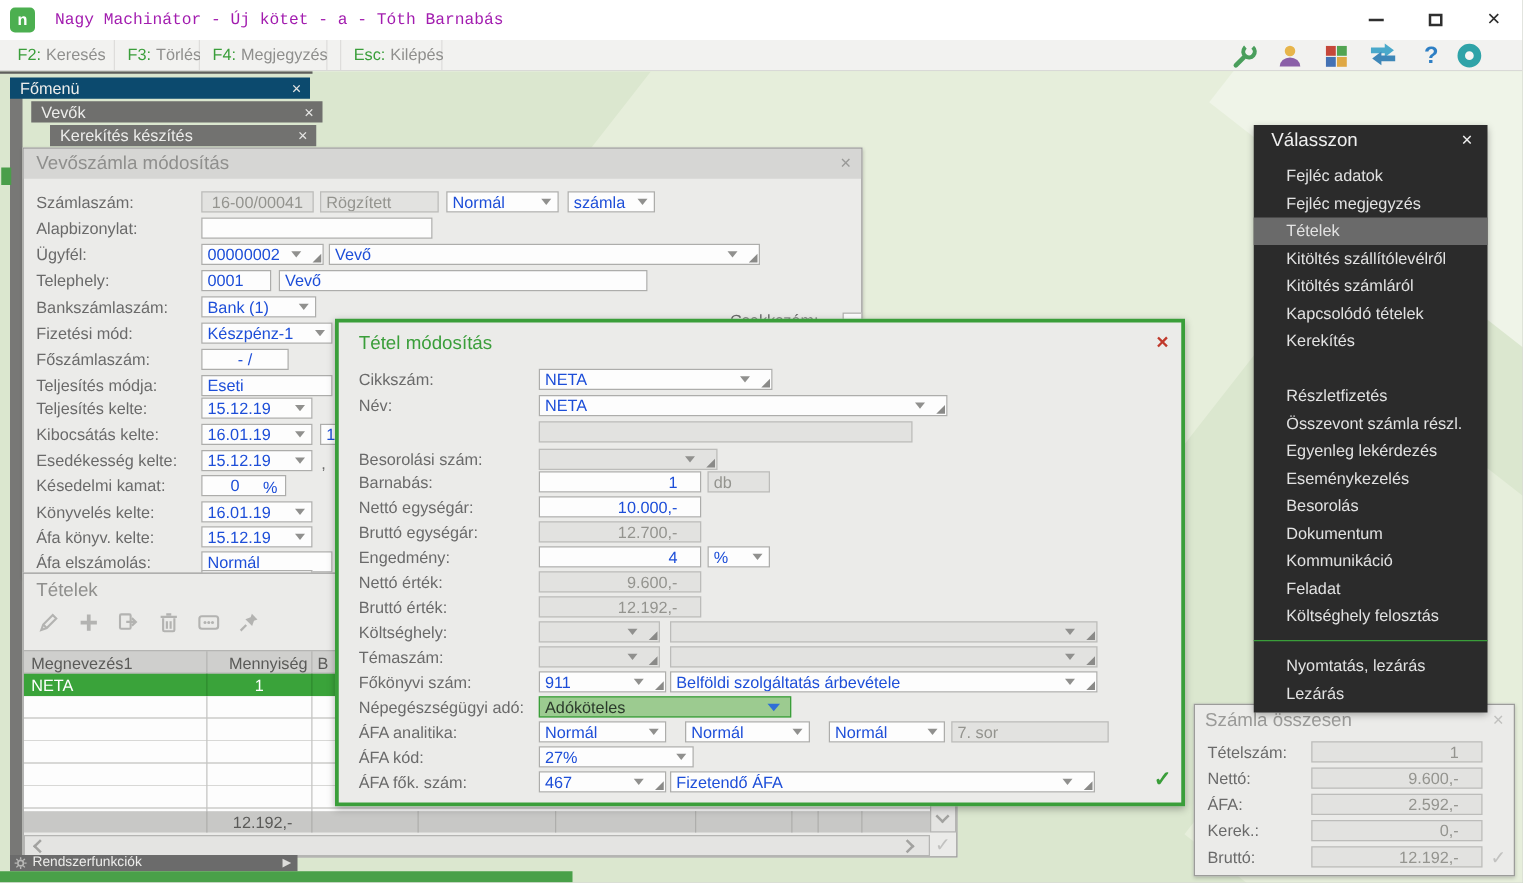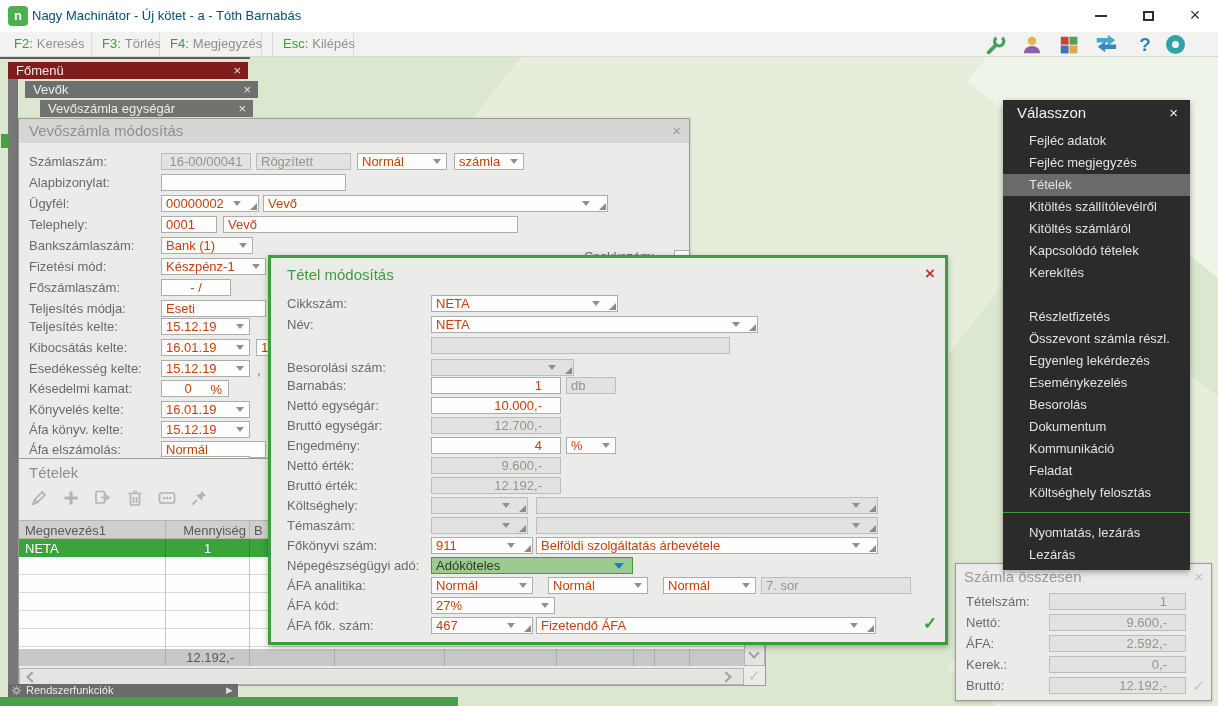--- a/index.html
+++ b/index.html
@@ -3,47 +3,47 @@
 <meta charset="utf-8">
 <style>
   * { margin:0; padding:0; box-sizing:border-box; }
   body { font-family:"Liberation Sans", sans-serif; background:#888; }
   .screen { position:relative; width:1218px; height:706px; overflow:hidden; background:#fff; font-size:13px; color:#4a4a4a; }
   .abs { position:absolute; }
 
   
   .titlebar { position:absolute; left:0; top:0; width:1218px; height:32px; background:#ffffff; }
   .logo { position:absolute; left:8px; top:6px; width:20px; height:20px; background:#4caf50; border-radius:4px; color:#fff; font-weight:bold; font-size:13px; text-align:center; line-height:20px; }
-  .apptitle { position:absolute; left:32px; top:0; line-height:32px; font-size:13px; color:#0c4a6e; white-space:nowrap; }
+  .apptitle { position:absolute; left:44px; top:0; line-height:32px; font-size:13px; color:#a21caf; white-space:nowrap;font-family:Liberation Mono, monospace; }
   .wc { position:absolute; top:0; width:42px; height:32px; text-align:center; line-height:30px; color:#2f2f2f; }
   .minbar { display:inline-block; width:12px; border-bottom:2px solid #2f2f2f; vertical-align:middle; }
   .maxbox { display:inline-block; width:11px; height:10px; border:2px solid #2f2f2f; vertical-align:middle; }
   .wc.close { font-size:18px; }
 
   
   .menubar { position:absolute; left:0; top:32px; width:1218px; height:25px; background:#f2f2f0; border-bottom:1px solid #d9d9d7; }
   .mitem { position:absolute; top:0; height:24px; line-height:24px; padding:0 10px; border-right:1px solid #dedddb; background:#f2f2f0; white-space:nowrap; }
   .mkey { color:#3a9e3a; }
   .mlabel { color:#8f8f8d; margin-left:4px; }
   .micon { position:absolute; top:2px; width:26px; height:22px; text-align:center; }
 
   
   .ws { position:absolute; left:0; top:57px; width:1218px; height:649px; background:#dbe7cf; overflow:hidden; }
   .swoosh { position:absolute; }
 
   
-  .dtb { position:absolute; height:17px; background:#7f1d1d; color:#ededeb; font-size:13px; line-height:17px; padding-left:8px; }
+  .dtb { position:absolute; height:17px; background:#0c4a6e; color:#ededeb; font-size:13px; line-height:17px; padding-left:8px; }
   .dtb .x { position:absolute; right:7px; top:0; color:#e6e6e4; font-size:13px; }
 
   .win { position:absolute; background:#ebebe9; border:1px solid #9c9c9a; box-shadow:0 1px 3px rgba(0,0,0,.22); }
   .wint { position:absolute; left:0; top:0; right:0; height:24px; background:#d6d6d4; color:#8f8f8d; font-size:15px; line-height:24px; padding-left:10px; }
   .wint .x { position:absolute; right:8px; top:0; color:#9a9a98; font-size:15px; }
 
   .lbl { position:absolute; color:#6a6a6a; white-space:nowrap; line-height:17px; font-size:13px; }
-  .fld { position:absolute; height:17px; background:#fdfdfd; border:1px solid #adadab; color:#c2410c; overflow:hidden; white-space:nowrap; font-size:13px; }
+  .fld { position:absolute; height:17px; background:#fdfdfd; border:1px solid #adadab; color:#1d4ed8; overflow:hidden; white-space:nowrap; font-size:13px; }
   .fld .val { display:block; height:15px; line-height:15px; padding:0 4px; }
   .fld .val.r { text-align:right; padding-right:18px; }
   .fld .val.c { text-align:center; }
   .dis { background:#e2e2e0; color:#94948f; border-color:#bcbcba; }
   .arr { position:absolute; right:5px; top:5px; width:0; height:0; border-left:4px solid transparent; border-right:4px solid transparent; border-top:5px solid #90908e; }
   .combo .arr { right:17px; }
   .cor { position:absolute; right:1px; bottom:1px; width:0; height:0; border-left:7px solid transparent; border-bottom:7px solid #8a8a88; }
   .grn { background:#9ccb90; border-color:#3a9e3a; color:#2b3a2b; }
   .grn .arr { border-top-color:#2f6fd6; right:8px; border-left-width:5px; border-right-width:5px; border-top-width:6px; }
   .unit { position:absolute; right:6px; top:1px; line-height:15px; }
@@ -155,21 +155,21 @@
 
     <div class="dtb" style="left:8px;top:5px;width:240px;">
       <span>Főmenü</span>
       <span class="x">×</span>
     </div>
     <div class="dtb" style="left:25px;top:24px;width:233px;background:#6f6f6d;">
       <span>Vevők</span>
       <span class="x">×</span>
     </div>
     <div class="dtb" style="left:40px;top:43px;width:213px;background:#727270;">
-      <span>Vevőszámla egységár</span>
+      <span>Kerekítés készítés</span>
       <span class="x">×</span>
     </div>
 
     <div class="win" style="left:18px;top:61px;width:672px;height:344px;overflow:hidden;">
       <div class="wint">
         <span>Vevőszámla módosítás</span>
         <span class="x">×</span>
       </div>
 
       <div class="lbl" style="left:10px;top:34px;">Számlaszám:</div>
@@ -530,21 +530,21 @@
           <span class="arr"></span>
         </div>
       <div class="fld" style="left:277px;top:319px;width:100px;">
           <span class="val">Normál</span>
           <span class="arr"></span>
         </div>
       <div class="fld" style="left:392px;top:319px;width:93px;">
           <span class="val">Normál</span>
           <span class="arr"></span>
         </div>
-      <div class="fld dis" style="left:490px;top:319px;width:150px;">
+      <div class="fld dis" style="left:490px;top:319px;width:126px;">
           <span class="val">7. sor</span>
         </div>
 
       <div class="lbl" style="left:16px;top:339px;">ÁFA kód:</div>
       <div class="fld" style="left:160px;top:339px;width:124px;">
           <span class="val">27%</span>
           <span class="arr"></span>
         </div>
 
       <div class="lbl" style="left:16px;top:359px;">ÁFA fők. szám:</div>

